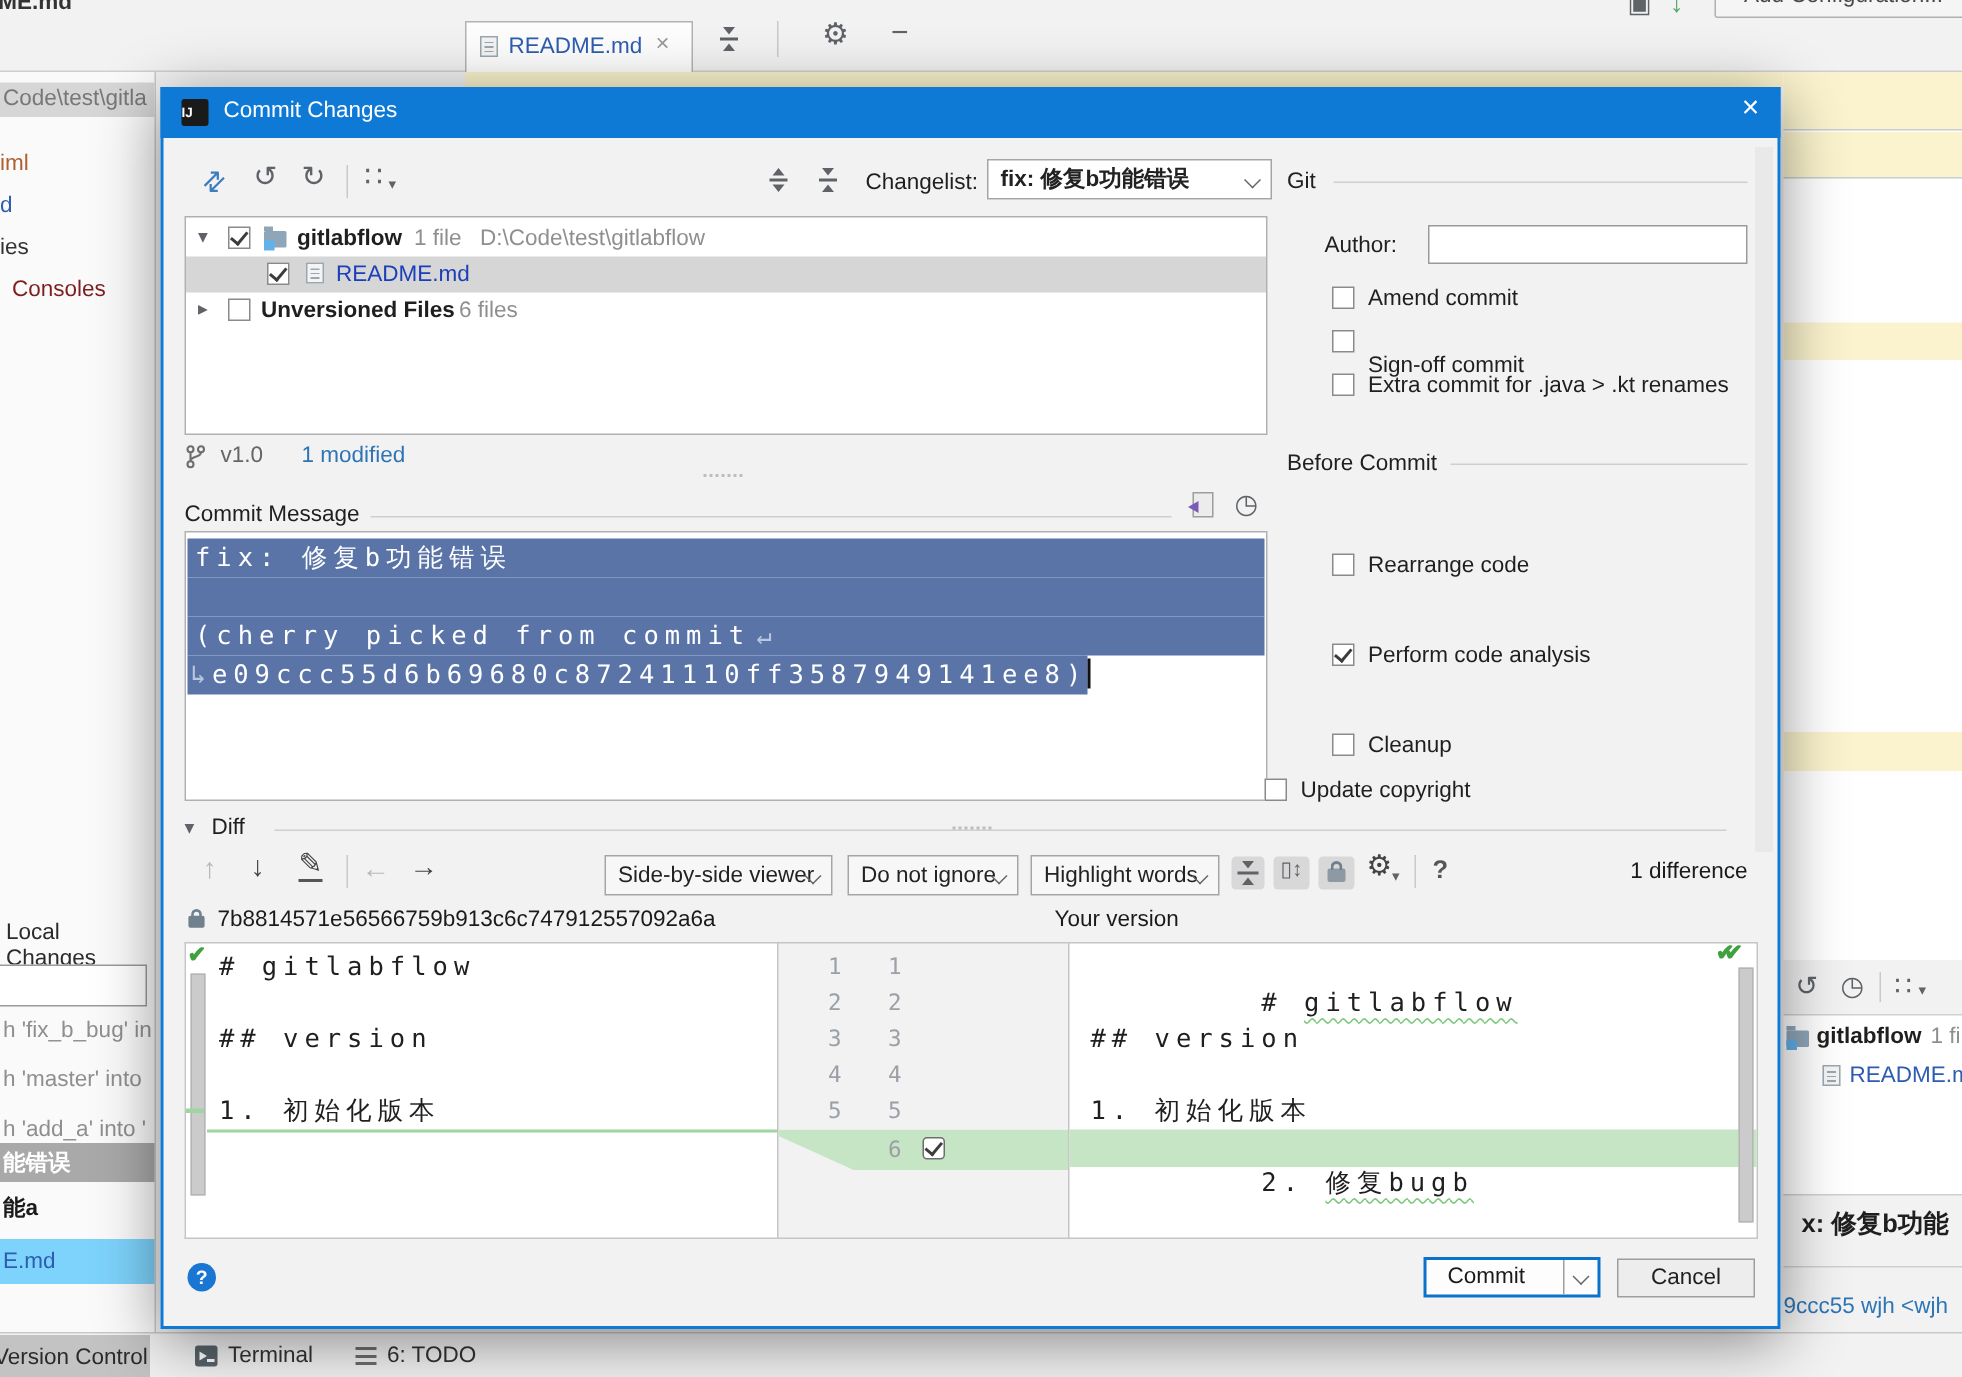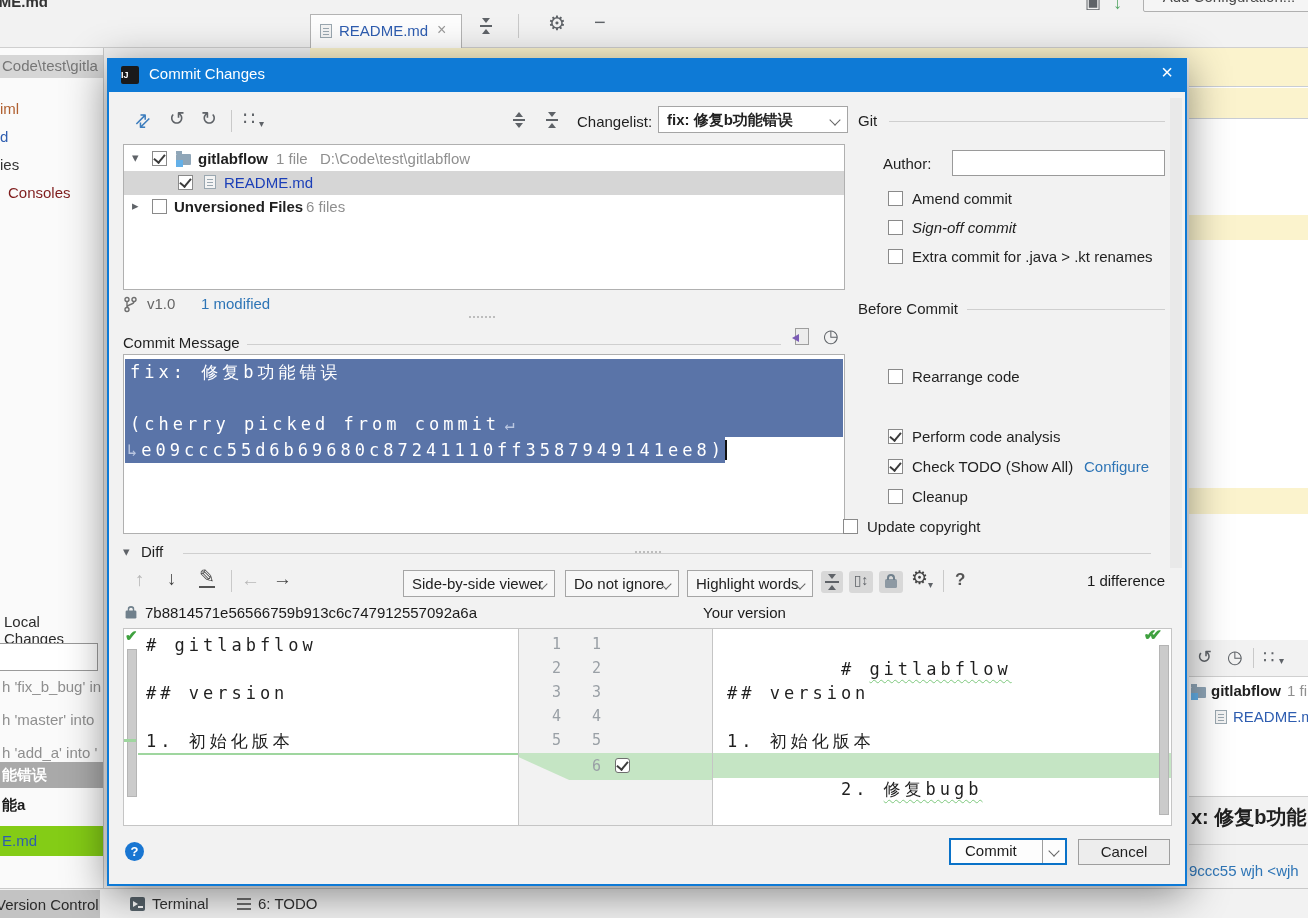--- a/index.html
+++ b/index.html
@@ -97,21 +97,21 @@
 
     <span class="abs" style="left:4px;top:565px;color:#2b2b2b;">Local Changes</span>
     <input class="abs" style="left: -8px; top: 595px; width: 100px; height: 24px; border: 1px solid rgb(154, 154, 154); background: rgb(255, 255, 255);">
     <span class="abs gray" style="left:2px;top:630px;white-space:nowrap;">h 'fix_b_bug' in</span>
     <span class="abs gray" style="left:2px;top:663px;white-space:nowrap;">h 'master' into</span>
     <span class="abs gray" style="left:2px;top:696px;white-space:nowrap;">h 'add_a' into '</span>
     <div class="abs" style="left:0;top:714px;width:103px;height:26px;background:#a9a9a9;">
       <span class="abs bold" style="left:2px;top:4px;color:#fff;white-space:nowrap;">能错误</span>
     </div>
     <span class="abs bold" style="left:2px;top:748px;color:#1a1a1a;">能a</span>
-    <div class="abs" style="left:0;top:778px;width:103px;height:30px;background:#84cc16;">
+    <div class="abs" style="left:0;top:778px;width:103px;height:30px;background:#7dd3fc;">
       <span class="abs" style="left:2px;top:6px;color:#2e5db0;">E.md</span>
     </div>
   </div>
 
   <div class="abs" style="left:1189px;top:48px;width:119px;height:592px;background:#fff;">
     <div class="abs" style="left:0;top:0;width:119px;height:38px;background:#fbf3cd;border-bottom:1px solid #c9cdd4;"></div>
     <div class="abs" style="left:0;top:40px;width:119px;height:30px;background:#fbf3cd;border-bottom:1px solid #c9cdd4;"></div>
     <div class="abs" style="left:0;top:167px;width:119px;height:25px;background:#fbf3cd;"></div>
     <div class="abs" style="left:0;top:440px;width:119px;height:26px;background:#fbf3cd;"></div>
   </div>
@@ -122,21 +122,21 @@
     <span class="abs icon" style="left:74px;top:8px;font-size:18px;">∷</span>
     <span class="abs icon" style="left:90px;top:16px;font-size:10px;">▾</span>
     <div class="abs" style="left:0;top:36px;width:119px;height:119px;background:#fff;border-top:1px solid #d0d0d0;">
       <span class="ic-folder" style="left:2px;top:10px;"></span>
       <span class="abs bold" style="left:22px;top:5px;white-space:nowrap;">gitlabflow</span>
       <span class="abs gray" style="left:98px;top:5px;white-space:nowrap;">1 fil</span>
       <span class="ic-file" style="left:26px;top:33px;"></span>
       <span class="abs" style="left:44px;top:31px;color:#2e5db0;white-space:nowrap;">README.m</span>
     </div>
     <div class="abs hline" style="left:0;top:156px;width:119px;"></div>
-    <span class="abs bold" style="left:2px;top:164px;font-size:20px;white-space:nowrap;">x: 修复b功能</span>
+    <span class="abs bold" style="left:12px;top:164px;font-size:17px;white-space:nowrap;">x: 修复b功能</span>
     <div class="abs hline" style="left:0;top:204px;width:119px;"></div>
     <span class="abs" style="left:0;top:222px;color:#2e75b6;white-space:nowrap;">9ccc55 wjh &lt;wjh</span>
   </div>
 
   <div class="abs" style="left:0;top:888px;width:1308px;height:30px;background:#f2f2f2;border-top:1px solid #c9c9c9;box-sizing:border-box;">
     <div class="abs" style="left:0;top:1px;width:100px;height:29px;background:#c3c3c3;">
       <span class="abs" style="left:-4px;top:6px;color:#2b2b2b;white-space:nowrap;">Version Control</span>
     </div>
     <span class="ic-term" style="left:130px;top:8px;"></span>
     <span class="abs" style="left:152px;top:6px;color:#333;">Terminal</span>
@@ -317,41 +317,36 @@
     <span class="abs" style="left:751px;top:54px;">Git</span>
     <div class="abs hline" style="left:782px;top:63px;width:276px;"></div>
     <span class="abs" style="left:776px;top:97px;">Author:</span>
     <input class="abs" style="left: 845px; top: 92px; width: 213px; height: 26px; border: 1px solid rgb(154, 154, 154); background: rgb(255, 255, 255); box-sizing: border-box;">
     <div class="abs" style="left:781px;top:132px;width:270px;height:22px;">
       <span class="cb" style="left:0;top:1px;"></span>
       <span class="abs" style="left:24px;top:0;">Amend commit</span>
     </div>
     <div class="abs" style="left:781px;top:161px;width:270px;height:22px;">
       <span class="cb" style="left:0;top:1px;"></span>
-      <span class="abs" style="left:24px;top:0;font-style:italic;">Sign-off commit</span>
+      <span class="abs" style="left:24px;top:16px;">Sign-off commit</span>
     </div>
     <div class="abs" style="left:781px;top:190px;width:290px;height:22px;">
       <span class="cb" style="left:0;top:1px;"></span>
       <span class="abs" style="left:24px;top:0;white-space:nowrap;">Extra commit for .java &gt; .kt renames</span>
     </div>
 
     <span class="abs" style="left:751px;top:242px;">Before Commit</span>
     <div class="abs hline" style="left:860px;top:251px;width:198px;"></div>
     <div class="abs" style="left:781px;top:310px;width:270px;height:22px;">
       <span class="cb" style="left:0;top:1px;"></span>
       <span class="abs" style="left:24px;top:0;">Rearrange code</span>
     </div>
     <div class="abs" style="left:781px;top:370px;width:270px;height:22px;">
       <span class="cb on" style="left:0;top:1px;"></span>
       <span class="abs" style="left:24px;top:0;">Perform code analysis</span>
-    </div>
-    <div class="abs" style="left:781px;top:400px;width:290px;height:22px;white-space:nowrap;">
-      <span class="cb on" style="left:0;top:1px;"></span>
-      <span style="position:absolute;left:24px;top:0;">Check TODO (Show All)</span>
-      <span class="link" style="position:absolute;left:196px;top:0;">Configure</span>
     </div>
     <div class="abs" style="left:781px;top:430px;width:270px;height:22px;">
       <span class="cb" style="left:0;top:1px;"></span>
       <span class="abs" style="left:24px;top:0;">Cleanup</span>
     </div>
     <div class="abs" style="left:736px;top:460px;width:270px;height:22px;">
       <span class="cb" style="left:0;top:1px;"></span>
       <span class="abs" style="left:24px;top:0;">Update copyright</span>
     </div>
     <div class="abs" style="left:1063px;top:40px;width:12px;height:470px;background:#e9e9e9;"></div>

